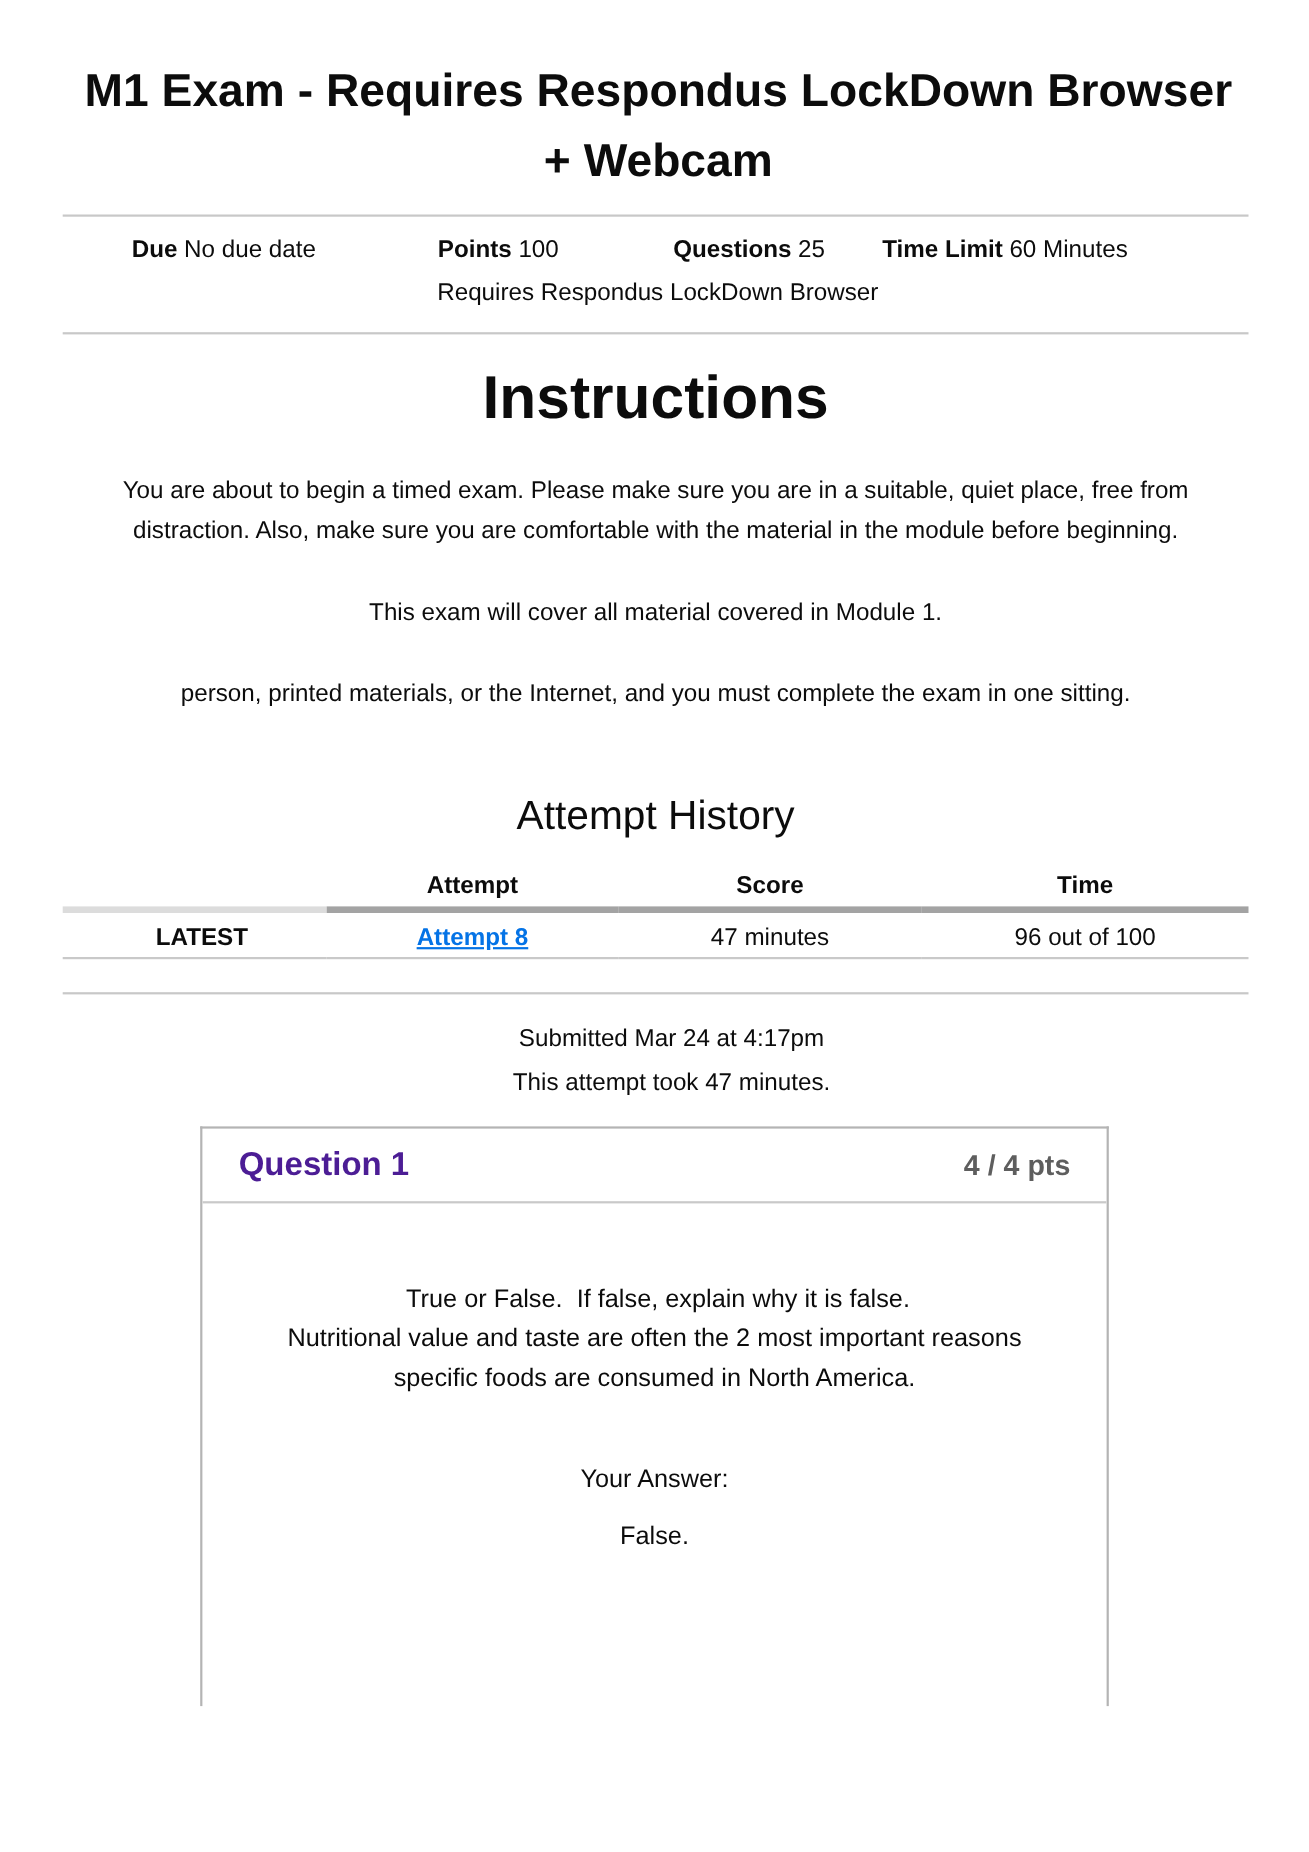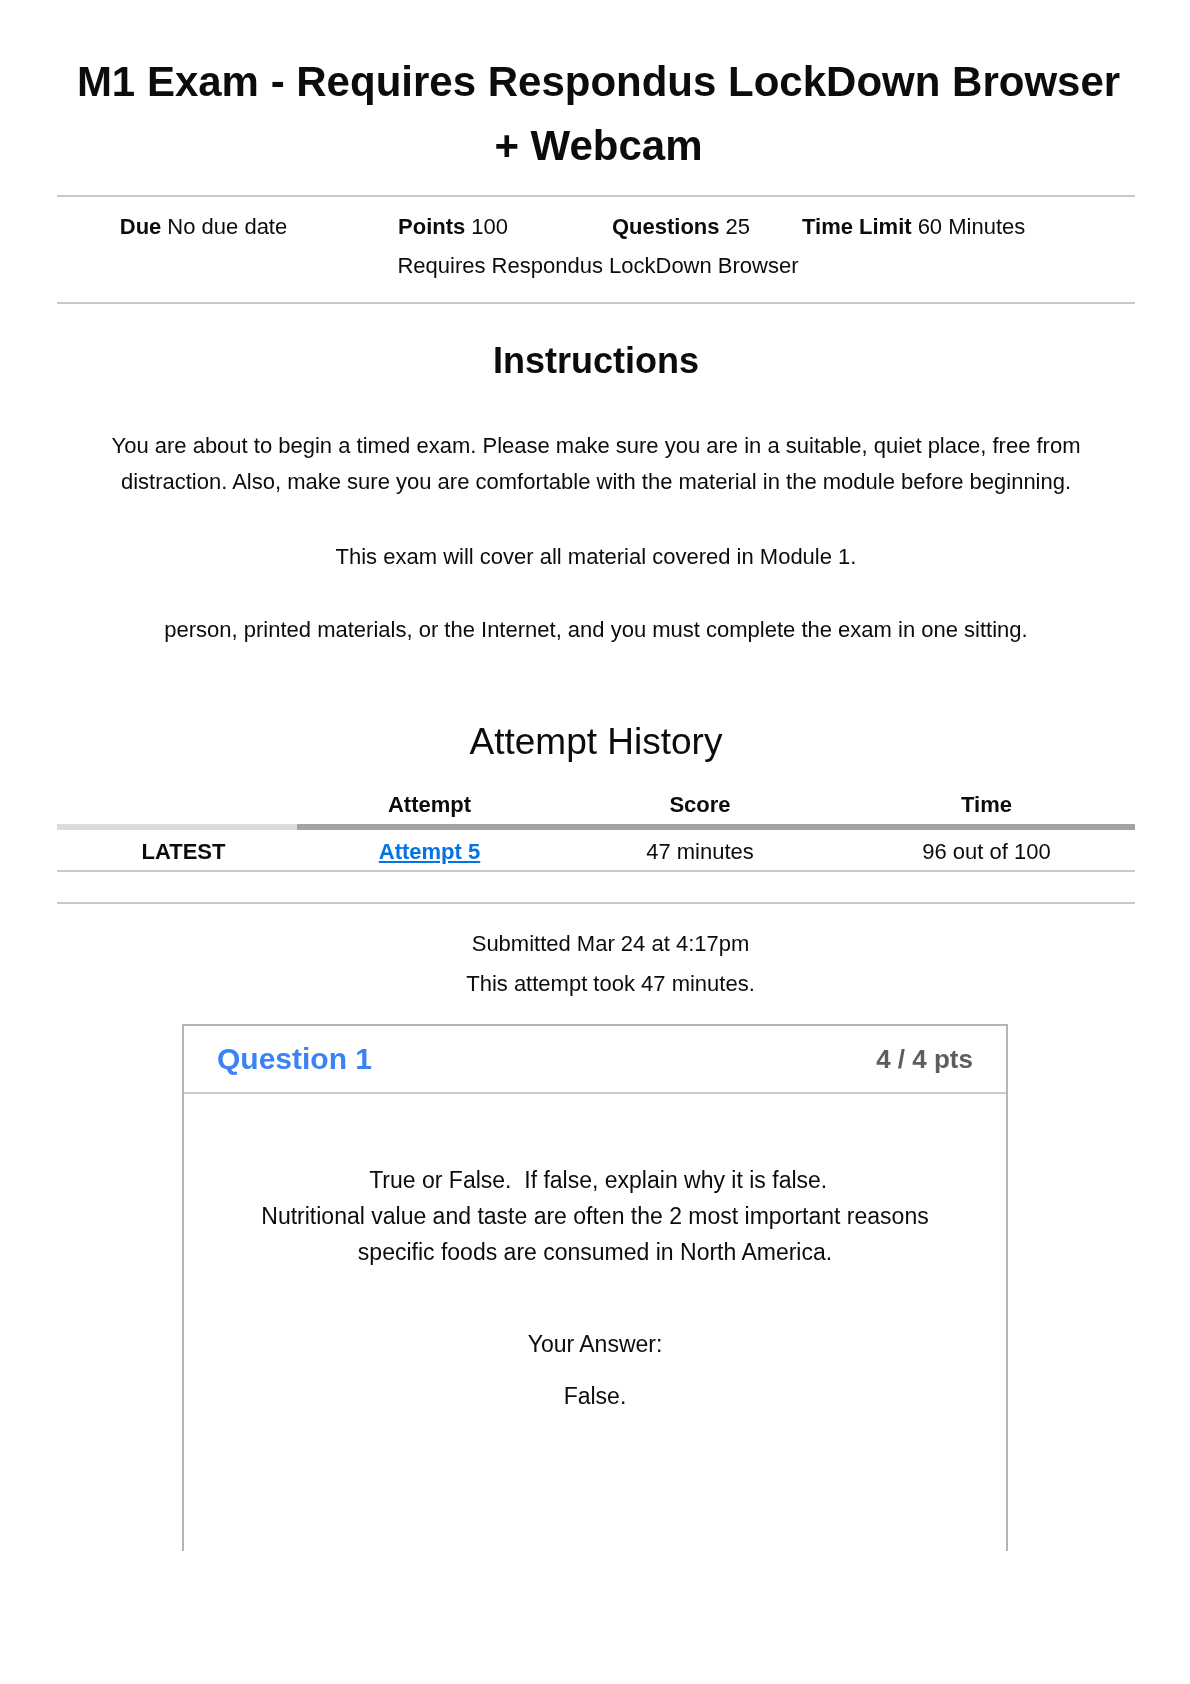--- a/index.html
+++ b/index.html
@@ -22,21 +22,21 @@
   .rule-3 { margin-top:30px; }
 
   
   .meta-row { margin:15px 0 0 4px; font-size:22px; line-height:30px; display:flex; }
   .meta-item { white-space:nowrap; }
   .mi-0 { width:285px; } .mi-1 { width:214px; } .mi-2 { width:242px; }
   .meta-label { font-weight:bold; margin-right:6px; }
   .req-line { margin:9px 0 0 4px; font-size:22px; line-height:30px; }
 
   
-  .instructions-heading { margin-top:31px; font-size:36px; font-weight:bold; line-height:52px; }
+  .instructions-heading { margin-top:31px; font-size:55px; font-weight:bold; line-height:52px; }
   .para { font-size:22px; line-height:36px; white-space:nowrap; }
   .p1 { margin-top:41px; } .p2 { margin-top:39px; } .p3 { margin-top:37px; }
 
   
   .attempt-heading { margin-top:70px; font-size:37px; font-weight:400; line-height:48px; }
   .attempt-table { margin-top:24px; display:grid; grid-template-columns:240px 265px 276px auto; }
   .attempt-table .hcell {
     font-size:22px; font-weight:bold; line-height:30px; padding-bottom:4px;
     border-bottom:6px solid #a3a3a3;
   }
@@ -55,21 +55,21 @@
 
   
   .question-box {
     margin:25px 0 0 125px; width:826px; height:527px;
     border:2px solid #b4b4b4; border-bottom:none; overflow:hidden; background:#fff;
   }
   .q-header {
     height:68px; display:flex; align-items:center; justify-content:space-between;
     padding:0 33px; border-bottom:2px solid #c9c9c9;
   }
-  .q-title { font-size:30px; font-weight:bold; color:#3b82f6; }
+  .q-title { font-size:30px; font-weight:bold; color:#4c1d95; }
   .q-pts { font-size:26px; font-weight:600; color:#5e5e5e; }
   .q-body { padding:68px 34px 0 34px; font-size:23px; line-height:36px; }
   .q-prompt { white-space:pre-wrap; }
   .q-statement { }
   .q-statement div { white-space:nowrap; }
   .q-your-answer { margin-top:56px; }
   .q-answer { margin-top:16px; }
 </style>
 </head>
 <body>
@@ -119,21 +119,21 @@
     <h3 class="attempt-heading">Attempt History</h3>
 
     <div class="attempt-table">
       <div class="hcell first"></div>
       <div class="hcell">Attempt</div>
       <div class="hcell">Score</div>
       <div class="hcell">Time</div>
 
       <div class="dcell latest-label">LATEST</div>
       <div class="dcell">
-        <a class="attempt-link">Attempt 5</a>
+        <a class="attempt-link">Attempt 8</a>
       </div>
       <div class="dcell">47 minutes</div>
       <div class="dcell">96 out of 100</div>
     </div>
 
     <div class="rule rule-3"></div>
 
     <div class="summary">
       <p>Submitted Mar 24 at 4:17pm</p>
       <p>This attempt took 47 minutes.</p>

